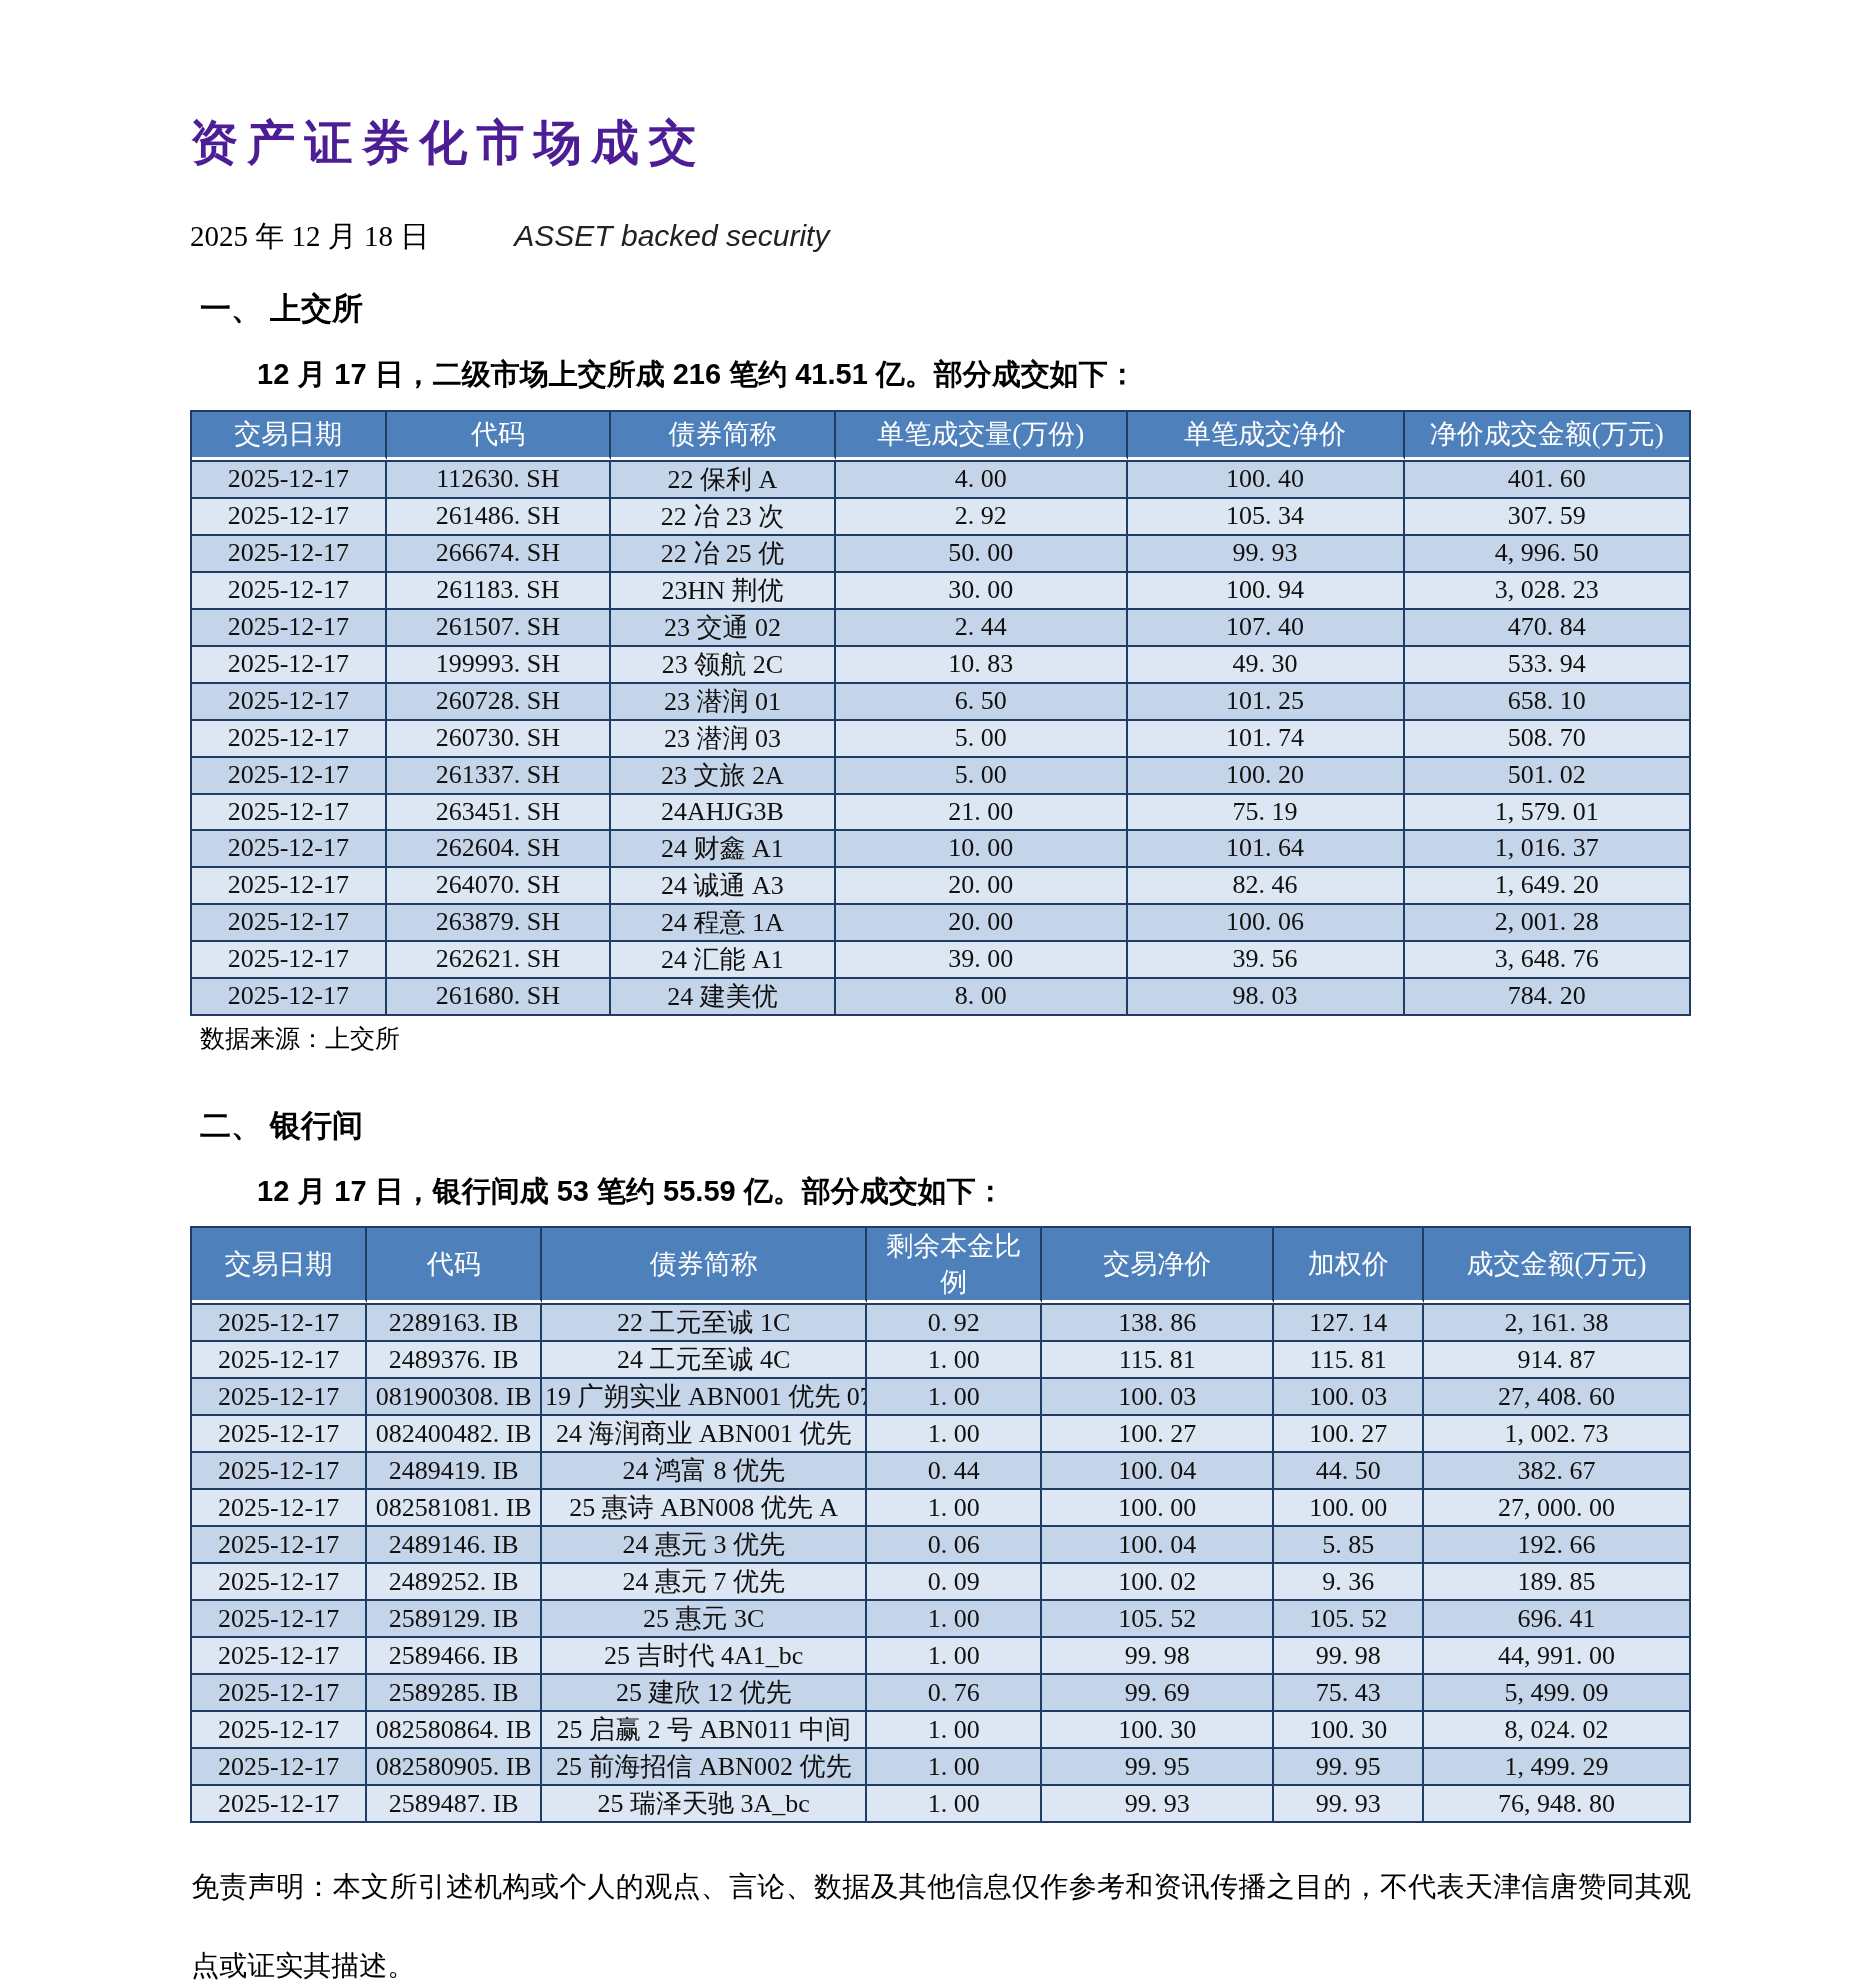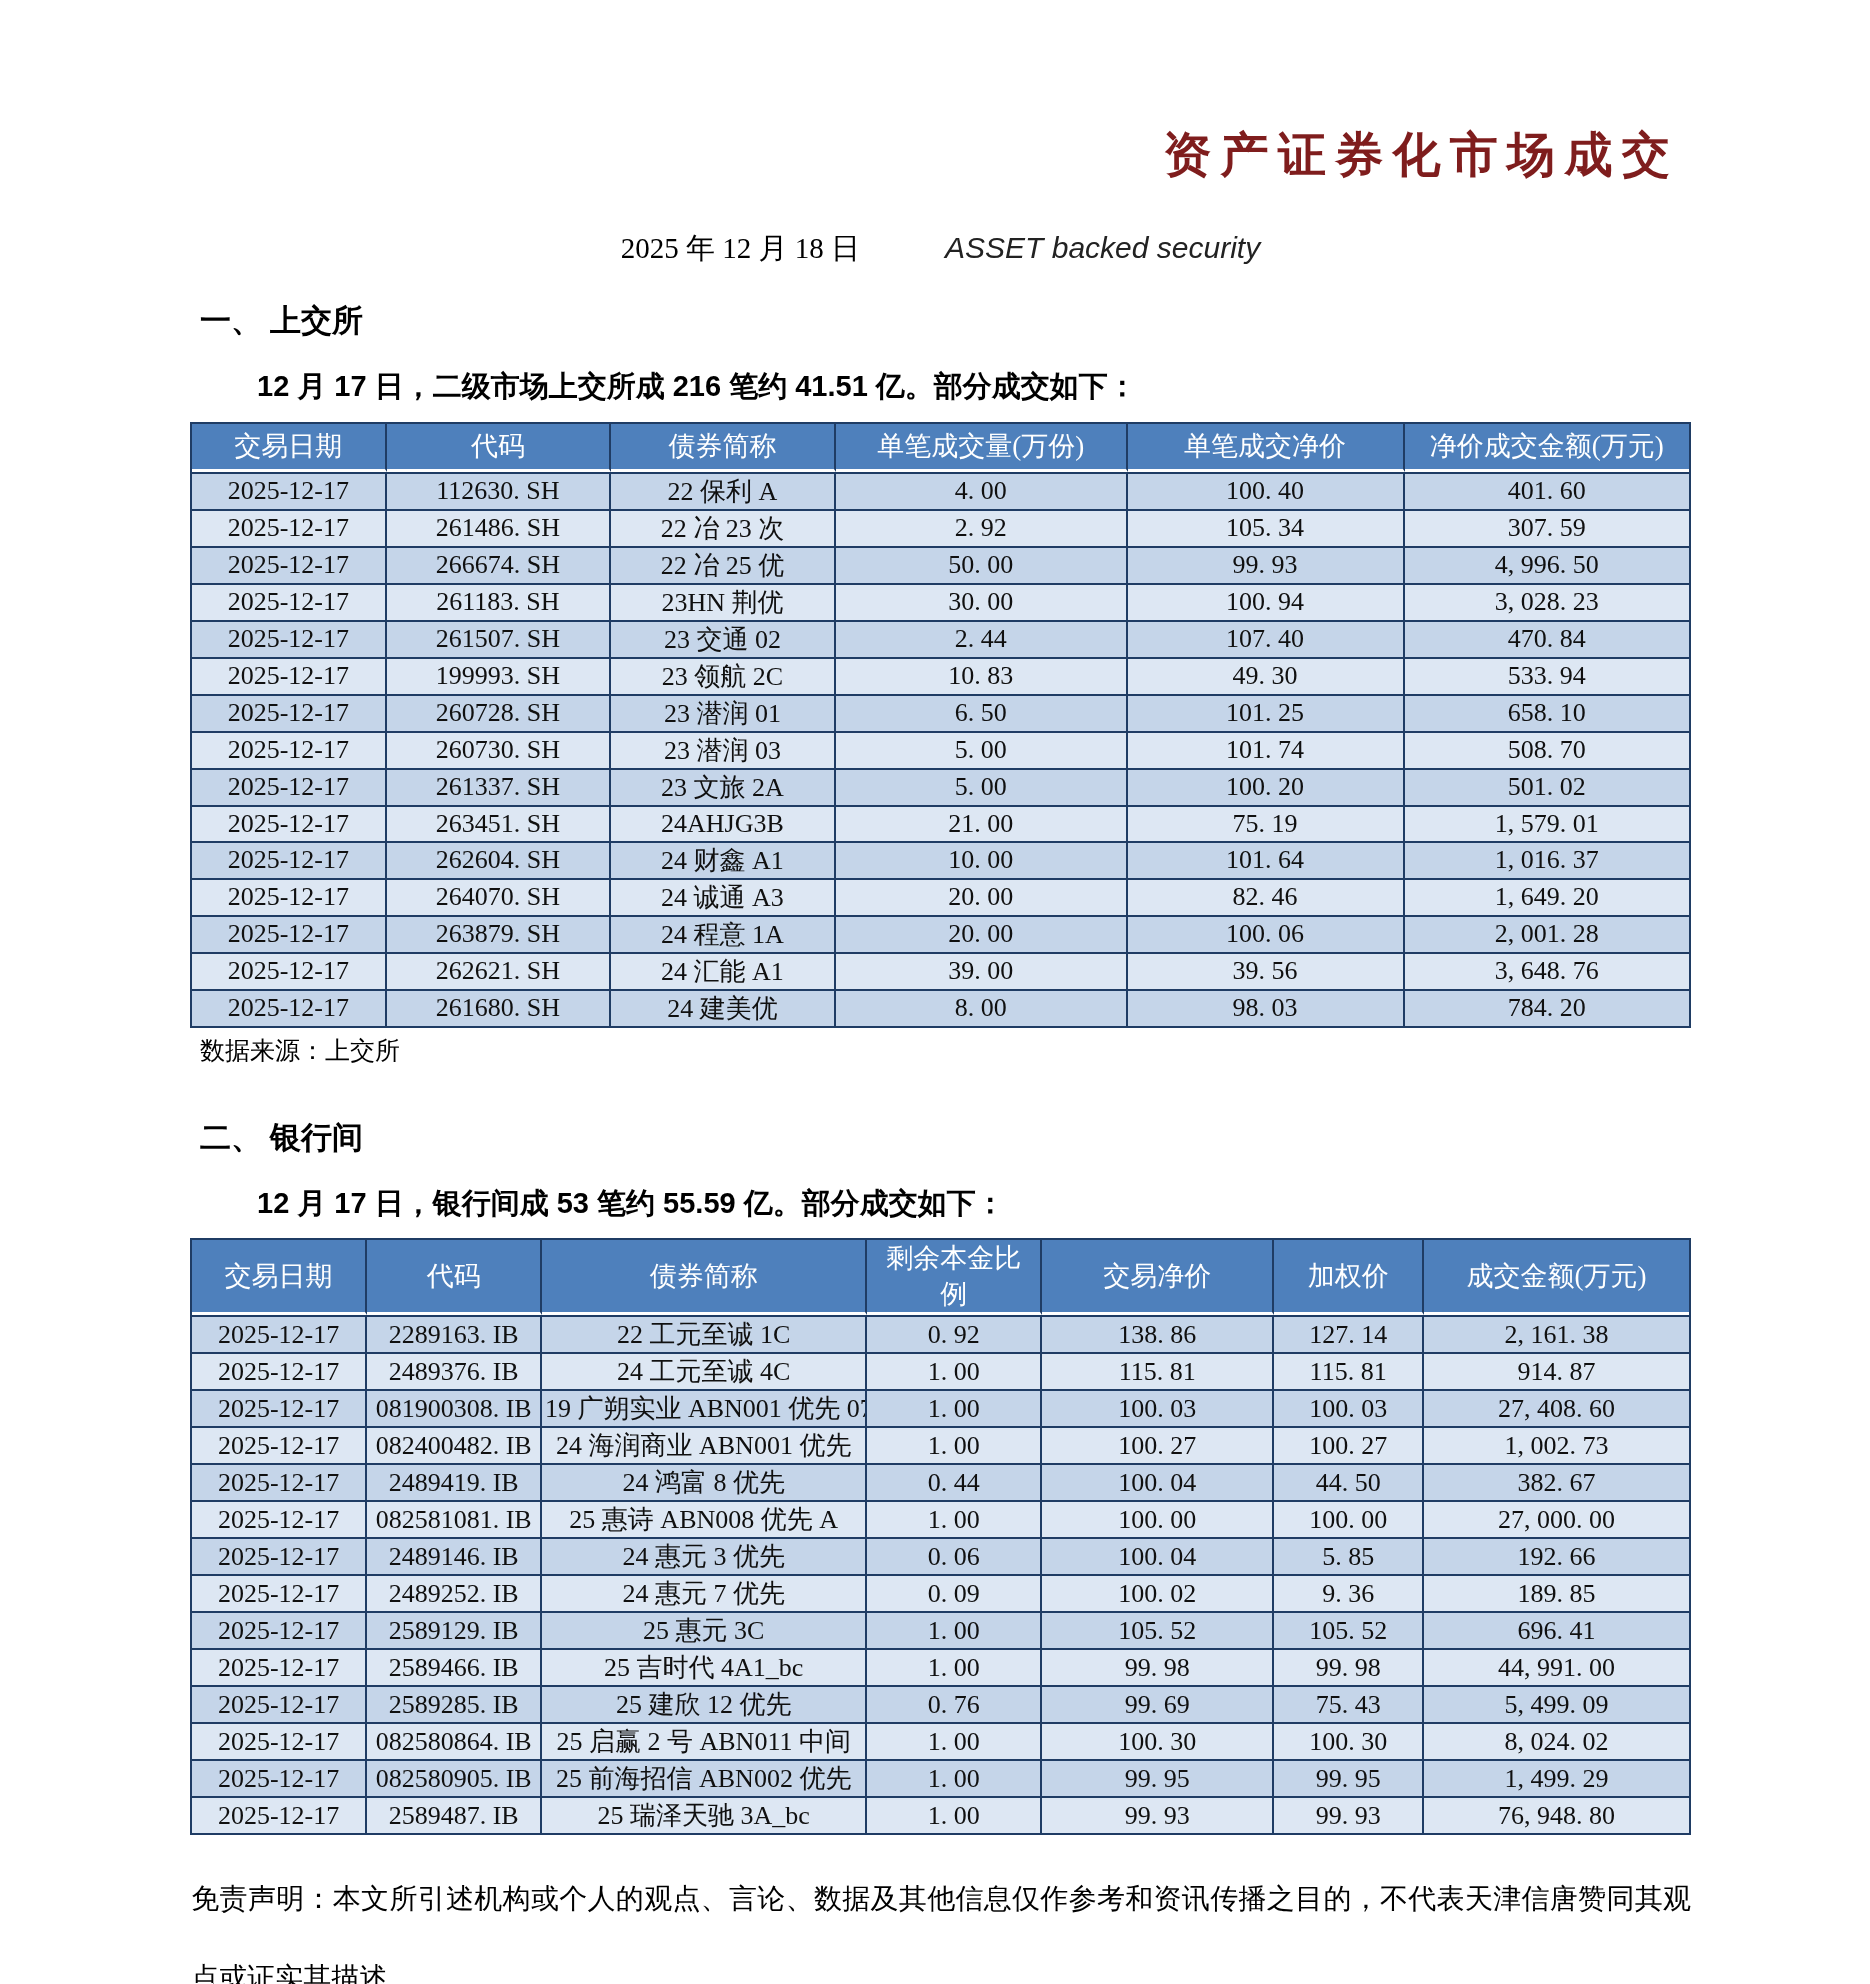--- a/index.html
+++ b/index.html
@@ -11,33 +11,32 @@
     font-family: "Liberation Sans", sans-serif;
     overflow: hidden;
   }
   .page {
     box-sizing: border-box;
     width: 1871px;
     height: 1985px;
     padding: 115px 180px 0 190px;
   }
   .doc-title {
-    margin: 12px;
-    text-align: right;
+    margin: 0;
+    text-align: left;
     font-size: 48px;
     line-height: 56px;
     font-weight: 700;
     letter-spacing: 9.3px;
-    color: #7f1d1d;
+    color: #4c1d95;
     font-family: "Liberation Sans", sans-serif;
   }
   .dateline {
     margin-top: 47px;
     display: flex;
-    justify-content: center;
     align-items: baseline;
     gap: 85px;
     font-size: 29px;
     line-height: 35px;
     color: #000;
     font-family: "Liberation Serif", serif;
   }
   .dateline .en {
     font-style: italic;
     font-family: "Liberation Sans", sans-serif;

